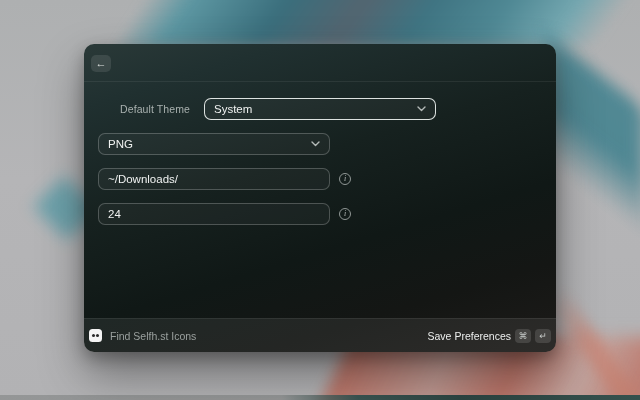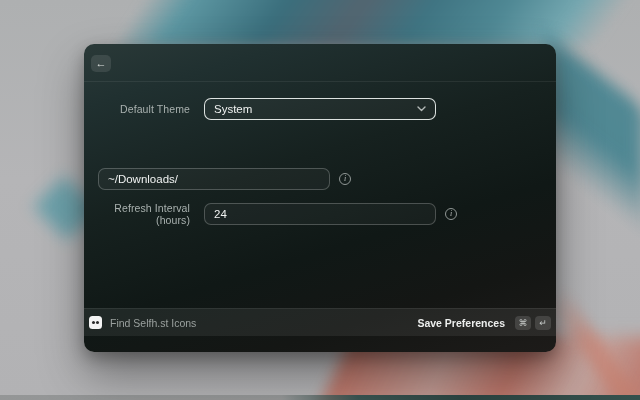--- a/index.html
+++ b/index.html
@@ -42,28 +42,28 @@
   .ctl.select { justify-content:space-between; border:1px solid rgba(255,255,255,.22); }
   .ctl.select.focused { border:1.5px solid rgba(242,246,244,.9);text-align:center; }
   .ctl .val { font-size:11.5px; color:#f0f2f1; font-weight:500; }
   .ctl input { width:100%; height:100%; background:transparent; border:none; outline:none;
     font-family:"Liberation Sans", sans-serif; font-size:11.5px; color:#f0f2f1; font-weight:400; }
   .ctl.textbox { border:1px solid rgba(255,255,255,.22); }
   .chev { width:9px; height:6px; flex:none; }
   .info { margin-left:9px; width:12px; height:12px; border-radius:50%; border:1px solid #8f9694; color:#b7bcba;
     font-size:8px; line-height:10px; text-align:center; font-family:"Liberation Serif", serif; font-style:italic; flex:none; }
 
-  .footer { position:absolute; left:0; right:0; bottom:16px; height:28px; display:flex; align-items:center;
+  .footer { position:absolute; left:0; right:0; bottom:0; height:34px; display:flex; align-items:center;
     padding:0 5px; background:rgba(255,255,255,.07); border-top:1px solid rgba(255,255,255,.07); }
   .app-id { display:flex; align-items:center; }
   .logo { width:13px; height:13px; border-radius:3.5px; background:#f4f4f4; display:flex; align-items:center; justify-content:center; gap:1.5px; }
   .logo .dot { width:3px; height:3px; border-radius:50%; background:#2a2a2a; }
   .app-name { margin-left:8px; font-size:10.5px; color:#9aa09e; }
   .actions { margin-left:auto; display:flex; align-items:center; }
-  .action-label { font-size:10.5px; font-weight:bold; color:#eceeed; margin-right:6px; }
+  .action-label { font-size:10.5px; font-weight:normal; color:#eceeed; }
   .key { width:16px; height:14px; border-radius:4px; background:rgba(255,255,255,.13); color:#c6cac8;
     font-size:9px; line-height:14px; text-align:center; margin-left:4px; }
 </style>
 </head>
 <body>
 
 <div class="stage">
 
   <div class="backdrop">
     <div class="teal-top"></div>
@@ -88,33 +88,38 @@
         <div class="lbl">Default Theme</div>
         <div class="ctl select focused">
           <span class="val">System</span>
           <svg class="chev" viewBox="0 0 9 6">
             <polyline points="1,1 4.5,4.5 8,1" fill="none" stroke="#b4bab8" stroke-width="1.4" stroke-linecap="round" stroke-linejoin="round"></polyline>
           </svg>
         </div>
       </div>
 
       <div class="row">
+        <div class="ctl select">
+          <span class="val">PNG</span>
+          <svg class="chev" viewBox="0 0 9 6">
+            <polyline points="1,1 4.5,4.5 8,1" fill="none" stroke="#b4bab8" stroke-width="1.4" stroke-linecap="round" stroke-linejoin="round"></polyline>
+          </svg>
+        </div>
       </div>
 
       <div class="row">
         <div class="ctl textbox">
           <input type="text" value="~/Downloads/" style="">
         </div>
         <div class="info">
           <span>i</span>
         </div>
       </div>
 
       <div class="row">
-        <div class="lbl">Refresh Interval (hours)</div>
         <div class="ctl textbox">
           <input type="text" value="24" style="">
         </div>
         <div class="info">
           <span>i</span>
         </div>
       </div>
 
     </div>
 

